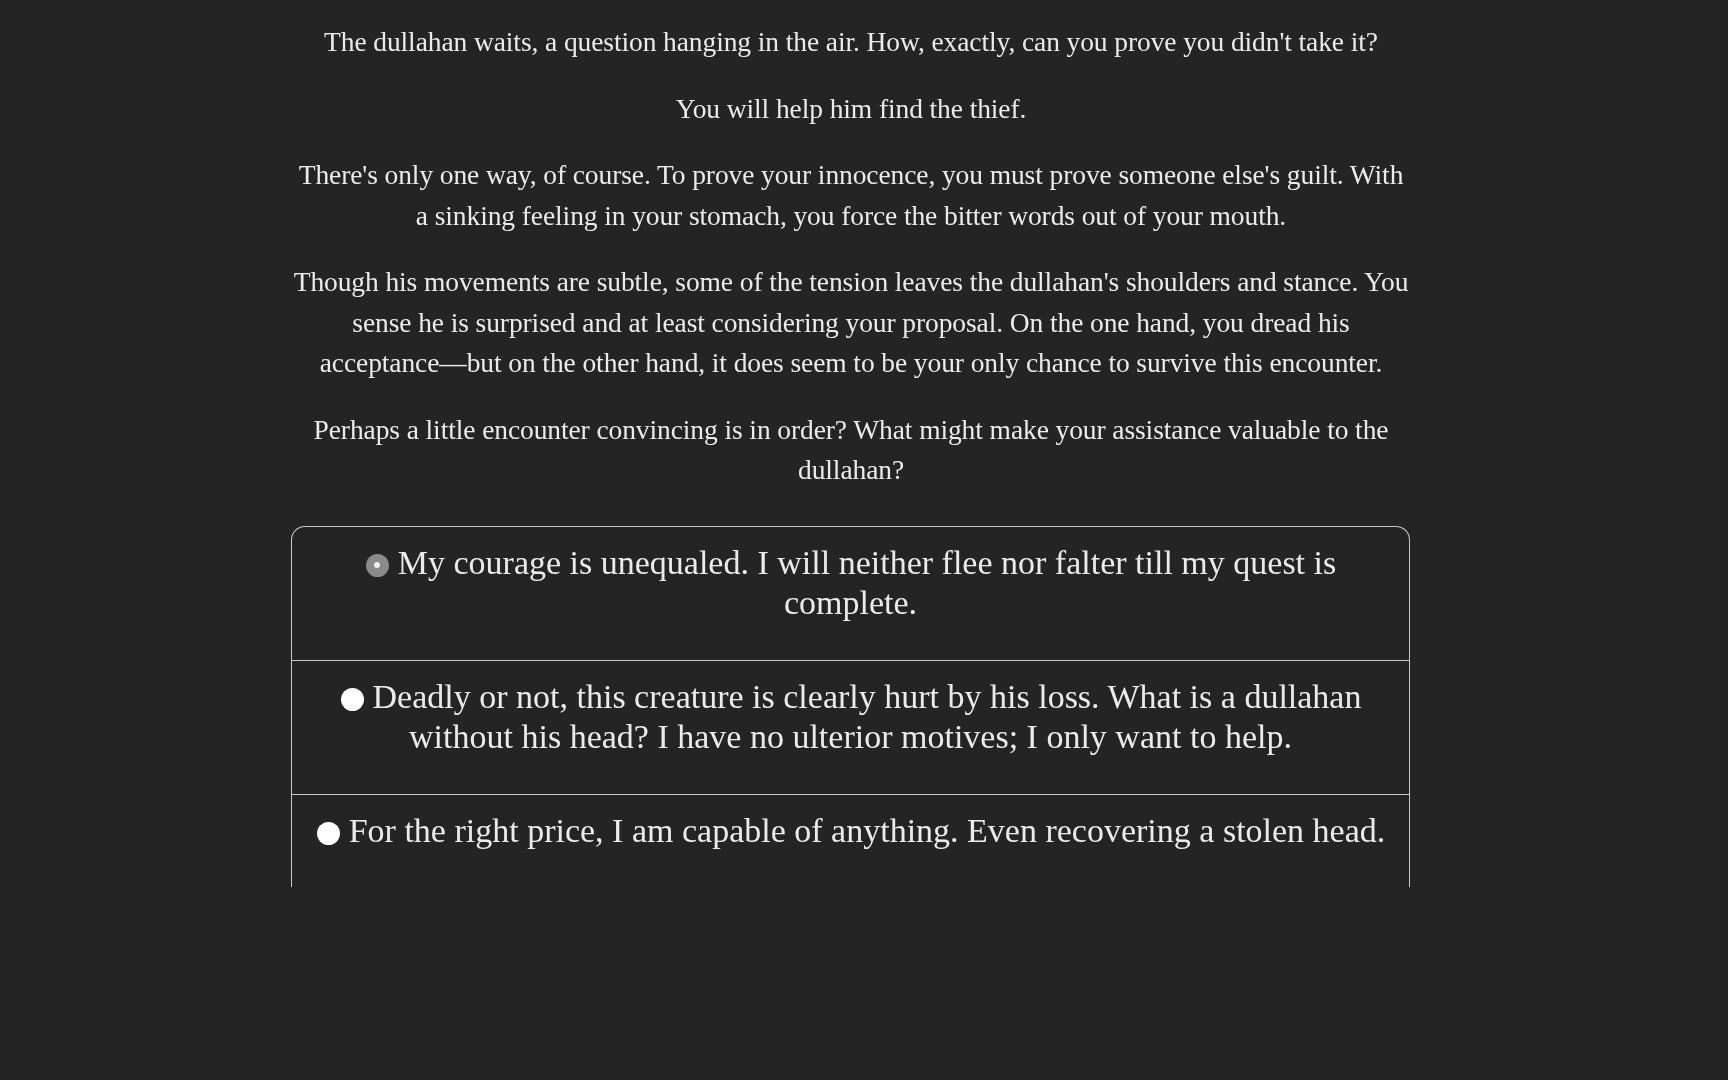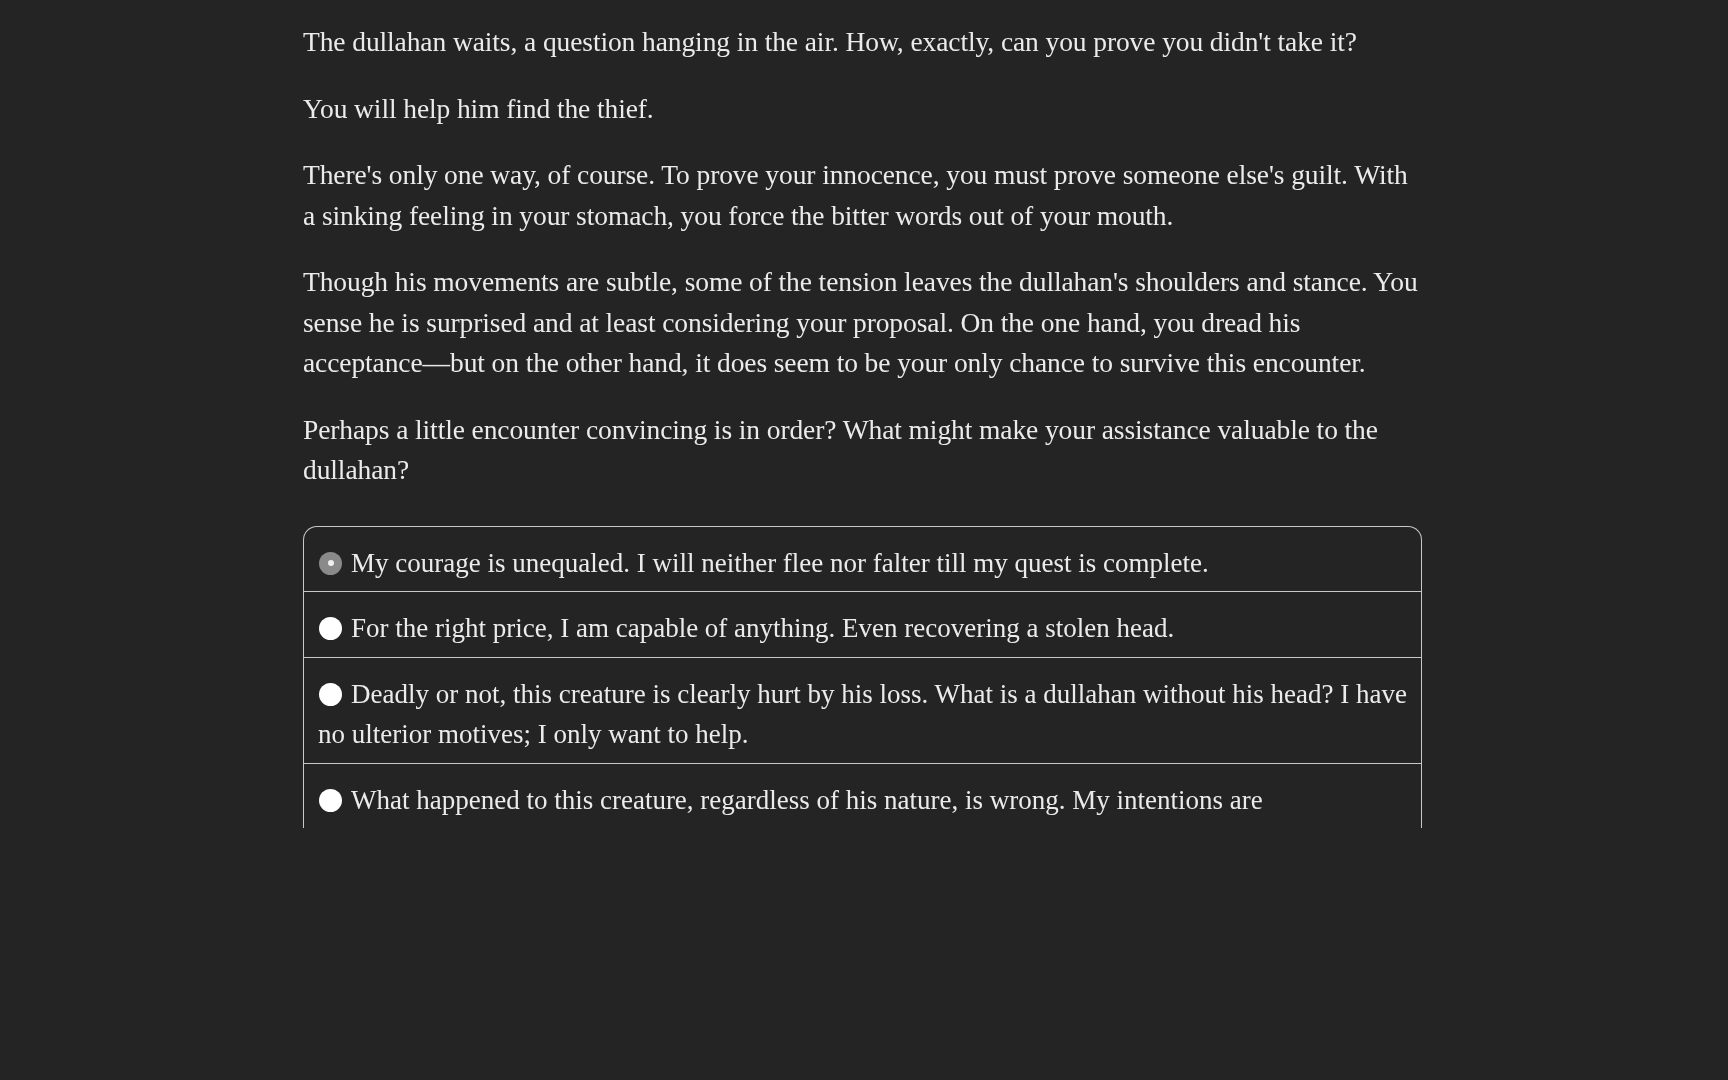--- a/index.html
+++ b/index.html
@@ -9,43 +9,44 @@
     width: 1728px;
     height: 1080px;
     overflow: hidden;
   }
   body {
     font-family: "DejaVu Serif", "Liberation Serif", serif;
     color: #ebebeb;
   }
   .container {
     position: absolute;
-    left: 303px;
+    left: 291px;
     top: 22px;
     width: 1120px;
+    text-align: center;
   }
   .para {
     font-family: "Liberation Serif", "DejaVu Serif", serif;
     font-size: 27.5px;
     line-height: 40.5px;
     margin: 0 0 26px 0;
     letter-spacing: -0.1px;
   }
   .choices {
     margin-top: 35px;
     border: 1.5px solid #c8c8c8;
     border-radius: 14px 14px 0 0;
     border-bottom: none;
     width: 1117px;
   }
   .choice {
     font-family: "Liberation Serif", "DejaVu Serif", serif;
-    font-size: 27px;
+    font-size: 34px;
     line-height: 40.5px;
-    padding: 16px 14px 8px 14px;
+    padding: 16px 14px 36px 14px;
     border-bottom: 1.5px solid #c8c8c8;
     cursor: pointer;
   }
   .choice:last-child { border-bottom: none; }
   .radio {
     display: inline-block;
     width: 23px;
     height: 23px;
     border-radius: 50%;
     background: #ffffff;
@@ -76,22 +77,19 @@
   <p class="para">You will help him find the thief.</p>
   <p class="para">There's only one way, of course. To prove your innocence, you must prove someone else's guilt. With a sinking feeling in your stomach, you force the bitter words out of your mouth.</p>
   <p class="para">Though his movements are subtle, some of the tension leaves the dullahan's shoulders and stance. You sense he is surprised and at least considering your proposal. On the one hand, you dread his acceptance—but on the other hand, it does seem to be your only chance to survive this encounter.</p>
   <p class="para">Perhaps a little encounter convincing is in order? What might make your assistance valuable to the dullahan?</p>
 
   <div class="choices">
     <div class="choice">
       <span class="radio selected"></span><span>My courage is unequaled. I will neither flee nor falter till my quest is complete.</span>
     </div>
     <div class="choice">
-      <span class="radio"></span><span>For the right price, I am capable of anything. Even recovering a stolen head.</span>
-    </div>
-    <div class="choice">
       <span class="radio"></span><span>Deadly or not, this creature is clearly hurt by his loss. What is a dullahan without his head? I have no ulterior motives; I only want to help.</span>
     </div>
     <div class="choice">
-      <span class="radio"></span><span>What happened to this creature, regardless of his nature, is wrong. My intentions are</span>
+      <span class="radio"></span><span>For the right price, I am capable of anything. Even recovering a stolen head.</span>
     </div>
   </div>
 </div>
 
 </body></html>

